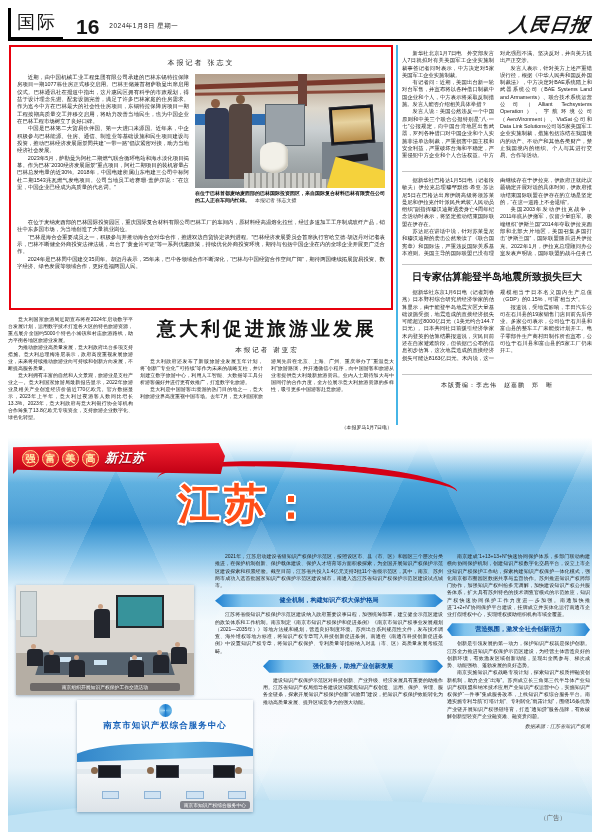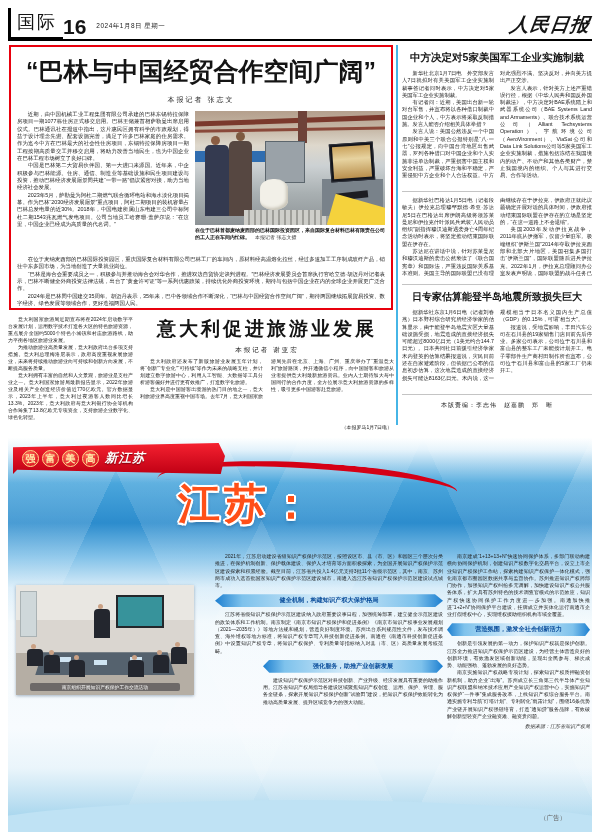--- a/index.html
+++ b/index.html
@@ -4,21 +4,21 @@
 <style>
 *{margin:0;padding:0;box-sizing:border-box}
 html,body{background:#e9e9e9}
 .page{position:relative;width:600px;height:839px;background:#fff;margin:0 auto;
   font-family:"Liberation Sans","DejaVu Sans",sans-serif;color:#141414;overflow:hidden}
 
 
 .hdr{position:absolute;left:8px;top:8px;right:8px;height:30px}
 .section-name{display:inline-block;border-left:3px solid #000;border-bottom:2.5px solid #000;
   padding:2px 6px 3px 6px;font-size:18px;font-weight:400;letter-spacing:2px}
-.page-num{font-size:21px;font-weight:700;margin-left:0;vertical-align:bottom}
+.page-num{font-size:21px;font-weight:700;margin-left:13px;vertical-align:bottom}
 .hdr-date{font-size:6.5px;margin-left:10px;letter-spacing:.5px;color:#222}
 .masthead{position:absolute;right:2px;top:4px;font-family:"DejaVu Serif","Liberation Serif",serif;
   font-style:italic;font-weight:bold;font-size:19px;transform:skewX(-8deg);letter-spacing:1px}
 .hdr-rule{position:absolute;left:8px;right:8px;top:39px;height:1.5px;background:#000}
 
 
 .redbox{position:absolute;left:9px;top:45px;width:384px;height:265px;border:2.5px solid #e8000d;
   background:#fff;padding:4px 6px}
 .headline{font-size:25px;font-weight:900;text-align:center;letter-spacing:0;margin-top:4px;white-space:nowrap}
 .byline{font-size:7px;text-align:center;margin:7px 0 6px;letter-spacing:2px;color:#222}
@@ -135,21 +135,20 @@
 
 <div class="page">
 
   <div class="hdr">
     <span class="section-name">国际</span><span class="page-num">16</span><span class="hdr-date">2024年1月8日 星期一</span>
     <span class="masthead">人民日报</span>
   </div>
   <div class="hdr-rule"></div>
 
   <div class="redbox">
-    <div class="headline">“巴林与中国经贸合作空间广阔”</div>
     <div class="byline">本报记者 张志文</div>
     <div class="bah-top">
       <div class="bah-text">
         <p class="bp">近期，由中国机械工业工程集团有限公司承建的巴林东锡特拉保障房项目一期1077栋住房正式移交启用。巴林王储兼首相萨勒曼出席启用仪式。巴林通讯社在报道中指出，这片惠民区拥有科学的市政规划，得益于设计理念先进、配套设施完善，满足了许多巴林家庭的住房需求。作为迄今中方在巴林最大的社会性住房项目，东锡特拉保障房项目一期工程按期高质量交工并移交启用，将助力改善当地民生，也为中国企业在巴林工程市场树立了良好口碑。</p>
         <p class="bp">中国是巴林第二大贸易伙伴国、第一大进口来源国。近年来，中企积极参与巴林能源、住房、通信、制造业等基础设施和民生项目建设与投资，推动巴林经济发展愿景同共建“一带一路”倡议紧密对接，助力当地经济社会发展。</p>
         <p class="bp">2023年5月，萨勒曼为阿杜二期燃气联合循环电站和海水淡化项目揭幕。作为巴林“2030经济发展愿景”重点项目，阿杜二期项目的装机容量占巴林总发电量的近30%。2018年，中国电建所属山东电建三公司中标阿杜二期1543兆瓦燃气发电项目。公司当地员工哈赛珊·盖萨尔说：“在这里，中国企业已经成为高质量的代名词。”</p>
       </div>
       <div class="bah-photo-wrap">
         <div class="fphoto">
           <div class="pipe1"></div>
@@ -188,21 +187,20 @@
       <p class="ip">意大利政府还发布了新版旅游业发展五年计划，将“创新”“专业化”“可持续”等作为未来的战略支柱，并计划建立数字旅游中心，利用人工智能、大数据等工具分析游客偏好并进行更有效推广，打造数字化旅游。</p>
       <p class="ip">意大利是中国游客出境游的热门目的地之一，意大利旅游业界高度重视中国市场。去年7月，意大利国家旅游局先后在北京、上海、广州、重庆举办了“重温意大利”旅游路演，并开通微信小程序，向中国游客和旅游从业者提供意大利最新旅游资讯。业内人士期待加大与中国同行的合作力度，全方位展示意大利旅游资源的多样性，吸引更多中国游客赴意旅游。</p>
     </div>
     <div class="it-dateline">（本报罗马1月7日电）</div>
   </div>
 
   <div class="vrule"></div>
 
   <div class="rcol">
     <div>
-      <div class="rtitle rt1">中方决定对5家美国军工企业实施制裁</div>
       <div class="rbody" style="height:116px">
         <p class="rp">新华社北京1月7日电　外交部发言人7日就拟对有关美国军工企业实施制裁事答记者问时表示，中方决定对5家美国军工企业实施制裁。</p>
         <p class="rp">有记者问：近期，美国出台新一轮对台军售，并宣布将以各种借口制裁中国企业和个人，中方表示将采取反制措施。发言人能否介绍相关具体举措？</p>
         <p class="rp">发言人说：美国公然违反一个中国原则和中美三个联合公报特别是“八·一七”公报规定，向中国台湾地区出售武器，罗列各种借口对中国企业和个人实施非法单边制裁，严重损害中国主权和安全利益，严重破坏台海和平稳定，严重侵犯中方企业和个人合法权益。中方对此强烈不满、坚决反对，并向美方提出严正交涉。</p>
         <p class="rp">发言人表示，针对美方上述严重错误行径，根据《中华人民共和国反外国制裁法》，中方决定对BAE系统陆上和武器系统公司（BAE Systems Land and Armaments）、联合技术系统运营公司（Alliant Techsystems Operation）、宇航环境公司（AeroVironment）、ViaSat公司和Data Link Solutions公司等5家美国军工企业实施制裁，措施包括冻结在我国境内的动产、不动产和其他各类财产，禁止我国境内的组织、个人与其进行交易、合作等活动。</p>
 
       </div>
     </div>
     <div class="sep"></div>
     <div>
@@ -246,20 +244,37 @@
       <div class="person" style="left:6%;bottom:26%"></div>
       <div class="person" style="left:16%;bottom:20%"></div>
       <div class="person" style="left:30%;bottom:16%"></div>
       <div class="person" style="right:28%;bottom:16%"></div>
       <div class="person" style="right:14%;bottom:20%"></div>
       <div class="person" style="right:4%;bottom:28%"></div>
       <div class="person" style="left:44%;top:22%;height:26%"></div>
       <div class="pcap">南京组织开展知识产权保护工作交流活动</div>
     </div>
 
+    <div class="adphoto ph2">
+      <div class="logo"></div>
+      <div class="signtext">南京市知识产权综合服务中心</div>
+      <div class="bluewave"></div>
+      <div class="counter"></div>
+      <div class="mon" style="left:12%"></div>
+      <div class="mon" style="left:45%"></div>
+      <div class="mon" style="right:10%"></div>
+      <div class="head" style="left:8%"></div>
+      <div class="head" style="left:40%"></div>
+      <div class="head" style="right:6%"></div>
+      <div class="plaque" style="left:14%"></div>
+      <div class="plaque" style="left:38%"></div>
+      <div class="plaque" style="left:62%"></div>
+      <div class="plaque" style="right:4%"></div>
+      <div class="pcap2">南京市知识产权综合服务中心</div>
+    </div>
 
     <div class="ad-col col1">
       <p class="ap">2021年，江苏启动建设省级知识产权保护示范区，按照设区市、县（市、区）和园区三个层次分类推进，在保护机制创新、保护载体建设、保护人才培育等方面积极探索，为全国开展知识产权保护示范区建设探索和积累经验。截至目前，江苏省共投入1.4亿元支持3批11个省级示范区，其中，南京、苏州两市成功入选首批国家知识产权保护示范区建设城市，南通入选江苏省知识产权保护示范区建设试点城市。</p>
       <div class="arrow-hd">健全机制，构建知识产权大保护格局</div>
       <p class="ap">江苏将省级知识产权保护示范区建设纳入政府重要议事日程，加强统筹部署，建立健全示范区建设的政策体系和工作机制。南京制定《南京市知识产权保护和促进条例》《南京市知识产权事业发展规划（2021—2035年）》等地方法规和规划，营造良好制度环境。苏州出台系列规范性文件，发布技术调查、海外维权等地方标准，将知识产权专章写入科技创新促进条例。南通在《南通市科技创新促进条例》中设置知识产权专章，将知识产权保护、专利质量等指标纳入对县（市、区）高质量发展考核范畴。</p>
       <div class="float-spacer"></div>
       <div class="arrow-hd">强化服务，助推产业创新发展</div>
       <p class="ap">建设知识产权保护示范区对科技创新、产业升级、经济发展具有重要的助推作用。江苏省知识产权局指导各建设区域聚焦知识产权创造、运用、保护、管理、服务全链条，探索开展知识产权保护创新“试验田”建设，把知识产权保护效能转化为推动高质量发展、提升区域竞争力的强大动能。</p>
     </div>
 

